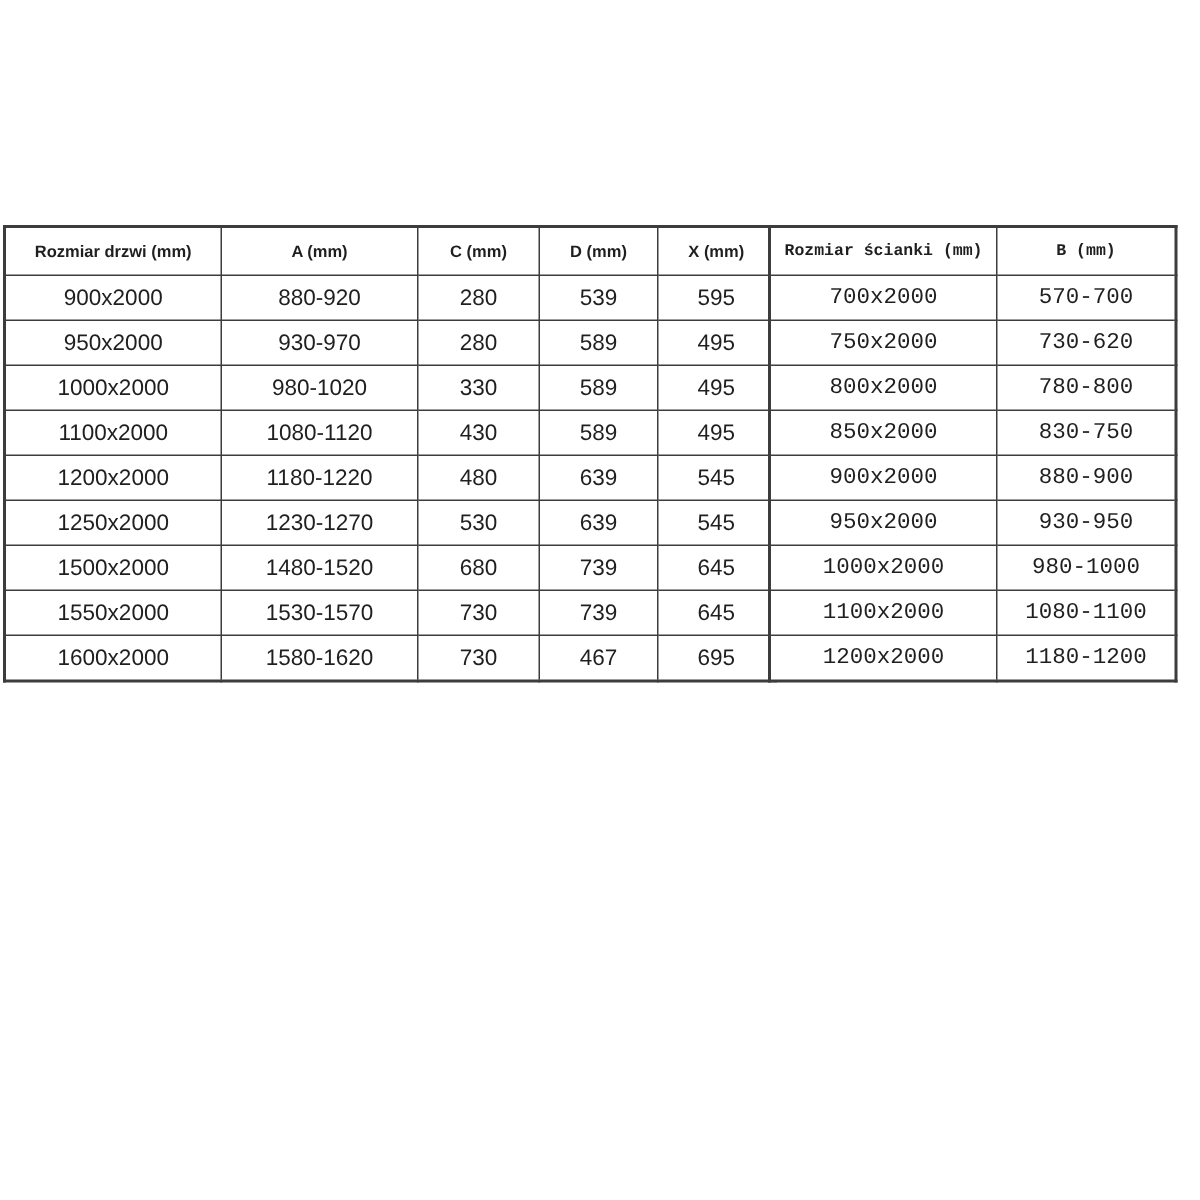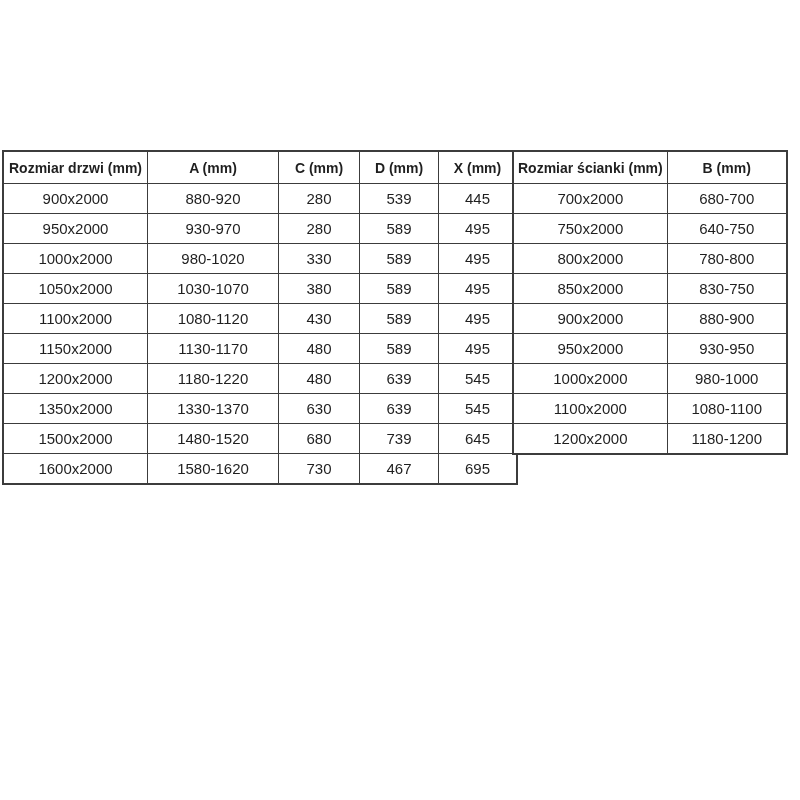--- a/index.html
+++ b/index.html
@@ -13,40 +13,40 @@
     font-family: "Liberation Sans", "DejaVu Sans", sans-serif;
     color: #1f1f1f;
     position: relative;
     overflow: hidden;
   }
   .table-wrap {
     position: absolute;
     top: 150px;
   }
   .table-wrap.doors { left: 2px; }
-  .table-wrap.walls { left: 512px; }
+  .table-wrap.walls { left: 512px; font-family: Liberation Mono, monospace; }
 
   table.data-table {
     border-collapse: collapse;
     table-layout: fixed;
     background: #ffffff;
     border: 2px solid #3c3c3c;
   }
   table.data-table th,
   table.data-table td {
     border: 1px solid #3c3c3c;
     text-align: center;
     vertical-align: middle;
     padding: 0 4px;
     white-space: nowrap;
     overflow: hidden;
   }
   table.data-table th {
     font-weight: bold;
-    font-size: 14px;
+    font-size: 11px;
     height: 31px;
   }
   table.data-table td {
     font-weight: normal;
     font-size: 15px;
     height: 29px;
   }
   
   table.doors-table th:nth-child(1), table.doors-table td:nth-child(1) { width: 135px; }
   table.doors-table th:nth-child(2), table.doors-table td:nth-child(2) { width: 122px; }
@@ -70,75 +70,68 @@
           <th>D (mm)</th>
           <th>X (mm)</th>
         </tr>
       </thead>
       <tbody>
         <tr>
           <td>900x2000</td>
           <td>880-920</td>
           <td>280</td>
           <td>539</td>
-          <td>445</td>
+          <td>595</td>
         </tr>
         <tr>
           <td>950x2000</td>
           <td>930-970</td>
           <td>280</td>
           <td>589</td>
           <td>495</td>
         </tr>
         <tr>
           <td>1000x2000</td>
           <td>980-1020</td>
           <td>330</td>
           <td>589</td>
           <td>495</td>
         </tr>
         <tr>
-          <td>1050x2000</td>
-          <td>1030-1070</td>
-          <td>380</td>
-          <td>589</td>
-          <td>495</td>
-        </tr>
-        <tr>
           <td>1100x2000</td>
           <td>1080-1120</td>
           <td>430</td>
-          <td>589</td>
-          <td>495</td>
-        </tr>
-        <tr>
-          <td>1150x2000</td>
-          <td>1130-1170</td>
-          <td>480</td>
           <td>589</td>
           <td>495</td>
         </tr>
         <tr>
           <td>1200x2000</td>
           <td>1180-1220</td>
           <td>480</td>
           <td>639</td>
           <td>545</td>
         </tr>
         <tr>
-          <td>1350x2000</td>
-          <td>1330-1370</td>
-          <td>630</td>
+          <td>1250x2000</td>
+          <td>1230-1270</td>
+          <td>530</td>
           <td>639</td>
           <td>545</td>
         </tr>
         <tr>
           <td>1500x2000</td>
           <td>1480-1520</td>
           <td>680</td>
+          <td>739</td>
+          <td>645</td>
+        </tr>
+        <tr>
+          <td>1550x2000</td>
+          <td>1530-1570</td>
+          <td>730</td>
           <td>739</td>
           <td>645</td>
         </tr>
         <tr>
           <td>1600x2000</td>
           <td>1580-1620</td>
           <td>730</td>
           <td>467</td>
           <td>695</td>
         </tr>
@@ -150,25 +143,25 @@
   <table class="data-table walls-table" data-table="walls">
       <thead>
         <tr>
           <th>Rozmiar ścianki (mm)</th>
           <th>B (mm)</th>
         </tr>
       </thead>
       <tbody>
         <tr>
           <td>700x2000</td>
-          <td>680-700</td>
+          <td>570-700</td>
         </tr>
         <tr>
           <td>750x2000</td>
-          <td>640-750</td>
+          <td>730-620</td>
         </tr>
         <tr>
           <td>800x2000</td>
           <td>780-800</td>
         </tr>
         <tr>
           <td>850x2000</td>
           <td>830-750</td>
         </tr>
         <tr>

